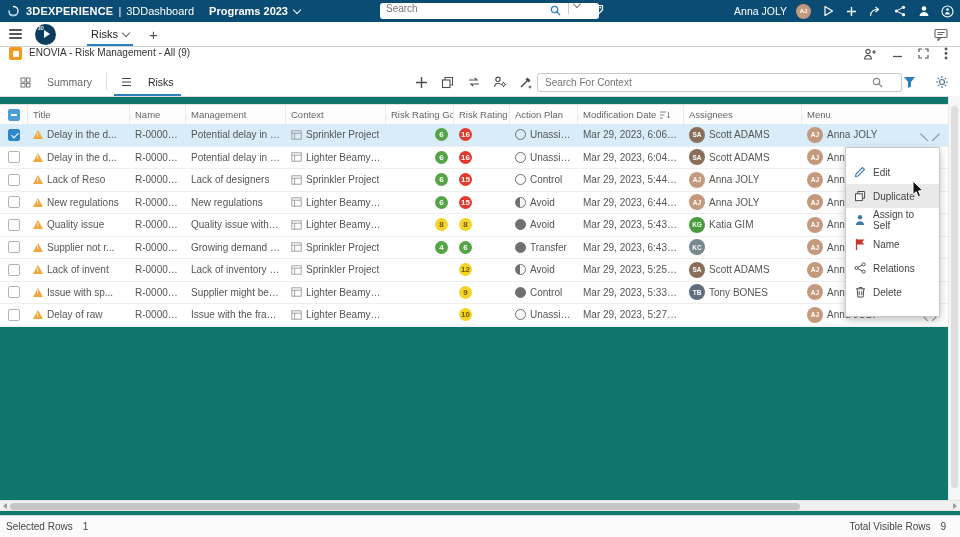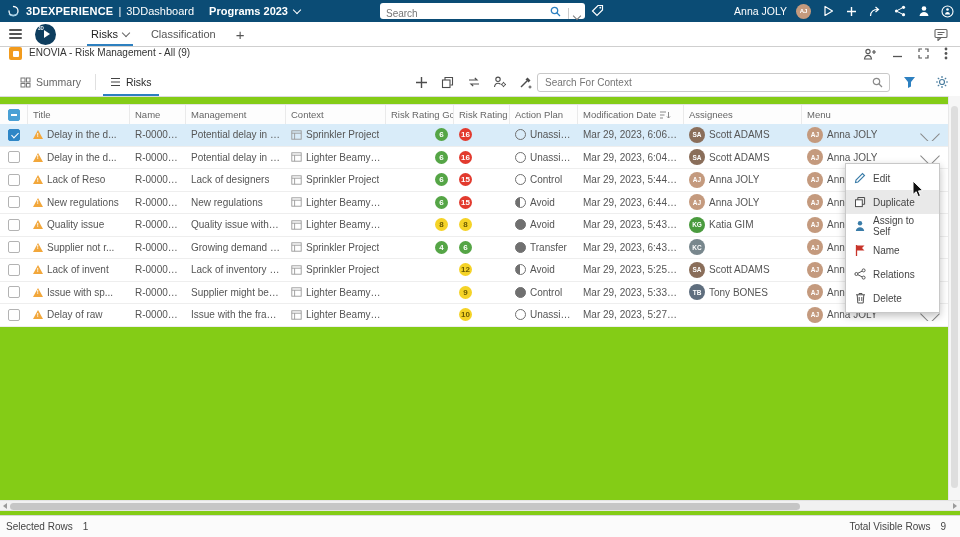--- a/index.html
+++ b/index.html
@@ -1,26 +1,26 @@
 <!DOCTYPE html>
 <html><head>
 <meta charset="utf-8">
 <style>
   html,body{margin:0;padding:0;}
   body{width:960px;height:537px;font-family:"Liberation Sans",sans-serif;overflow:hidden;background:#fff;}
-  .screen{position:relative;width:960px;height:537px;background:#84cc16;overflow:hidden;}
+  .screen{position:relative;width:960px;height:537px;background:#0f766e;overflow:hidden;}
   svg{display:block;}
   .chev{width:5px;height:5px;border-right:1.3px solid currentColor;border-bottom:1.3px solid currentColor;transform:rotate(45deg);display:inline-block;margin-top:-2px;}
 
   
   .topbar{position:absolute;top:0;left:0;right:0;height:22px;background:#0b4c75;color:#fff;}
   .tb-left{position:absolute;left:6px;top:0;height:22px;display:flex;align-items:center;gap:5px;font-size:11px;}
   .brand{font-weight:bold;letter-spacing:.2px;}
   .tb-dash{font-weight:bold;margin-left:10px;display:flex;align-items:center;gap:6px;}
-  .tb-search{position:absolute;left:380px;top:3px;width:200px;height:16px;background:#fff;border-radius:3px;display:flex;align-items:flex-end;color:#555;padding-right:5px;}
+  .tb-search{position:absolute;left:380px;top:3px;width:200px;height:16px;background:#fff;border-radius:3px;display:flex;align-items:flex-start;color:#555;padding-right:19px;}
   .tb-search input{flex:1;border:none;outline:none;background:transparent;font:10px "Liberation Sans",sans-serif;color:#444;padding:0 6px;min-width:0;}
   .tbs-div{width:1px;height:11px;background:#ccc;margin:0 5px;}
   .tag-ic{position:absolute;left:591px;top:4px;}
   .tb-right{position:absolute;right:5px;top:0;height:22px;display:flex;align-items:center;gap:9px;font-size:10.5px;}
   .tb-avatar{width:15px;height:15px;border-radius:50%;background:#c49a7e;color:#fff;font-size:6px;font-weight:bold;display:flex;align-items:center;justify-content:center;}
   .tb-ic{width:15px;height:15px;display:flex;align-items:center;justify-content:center;}
 
   
   .tabbar{position:absolute;top:22px;left:0;right:0;height:24px;background:#fff;border-bottom:1px solid #cfcfcf;display:flex;align-items:center;}
   .hamburger{margin-left:9px;width:13px;display:flex;flex-direction:column;gap:2.5px;}
@@ -40,27 +40,27 @@
   .widgetbar{position:absolute;top:47px;left:0;right:0;height:21px;background:#fff;display:flex;align-items:flex-start;font-size:10px;color:#333;}
   .app-ic{width:13px;height:13px;border-radius:2px;background:#f29b1d;margin-left:9px;display:flex;align-items:center;justify-content:center;flex:none;}
   .app-ic i{display:block;width:6px;height:6px;background:#fff;border-radius:1px;}
   .w-title{margin-left:7px;}
   .w-icons{margin-left:auto;margin-right:12px;display:flex;align-items:center;gap:15px;color:#555;}
   .w-ic{display:flex;align-items:center;justify-content:center;cursor:pointer;}
 
   
   .toolbar{position:absolute;top:68px;left:0;right:0;height:28px;background:#fff;border-bottom:1px solid #dcdcdc;}
   .t-tabs{position:absolute;left:8px;top:0;height:28px;display:flex;align-items:center;}
-  .t-tab{height:100%;display:flex;align-items:center;gap:5px;padding:0 12px;font-size:10.5px;color:#666;position:relative;cursor:pointer;}
+  .t-tab{height:100%;display:flex;align-items:center;gap:16px;padding:0 12px;font-size:10.5px;color:#666;position:relative;cursor:pointer;}
   .t-tab.active{color:#2b2b2b;}
   .t-tab.active::after{content:"";position:absolute;left:5px;right:5px;bottom:0;height:2.5px;background:#2d80c0;}
   .t-sep{width:1px;height:16px;background:#e0e0e0;margin:0 2px;}
   .t-icons{position:absolute;left:413px;top:0;height:28px;display:flex;align-items:center;gap:9px;}
   .t-ic{width:17px;height:17px;display:flex;align-items:center;justify-content:center;cursor:pointer;}
-  .t-search{position:absolute;left:537px;top:5px;width:345px;height:17px;border:1px solid #c9c9c9;border-radius:3px;display:flex;align-items:center;background:#fff;padding-right:6px;}
+  .t-search{position:absolute;left:537px;top:5px;width:345px;height:17px;border:1px solid #c9c9c9;border-radius:3px;display:flex;align-items:center;background:#fff;padding-right:18px;}
   .t-search input{flex:1;border:none;outline:none;font:10px "Liberation Sans",sans-serif;color:#555;padding:0 7px;min-width:0;}
   .t-right{position:absolute;right:10px;top:0;height:28px;display:flex;align-items:center;gap:15px;}
 
   
   .grid12{display:grid;grid-template-columns:28px 102px 56px 100px 100px 68px 56px 68px 106px 118px 110px 36px;align-items:center;}
   .table-head{position:absolute;top:104px;left:0;width:948px;height:19px;border-top:1px solid #e3e3e3;border-bottom:1px solid #c9c9c9;background:#fdfdfd;color:#666;font-size:9.5px;}
   .hcell{height:100%;display:flex;align-items:center;gap:3px;padding:0 5px;border-right:1px solid #eaeaea;overflow:hidden;white-space:nowrap;box-sizing:border-box;cursor:pointer;}
   .hcell.center{justify-content:center;padding:0;}
   .table-rows{position:absolute;top:124px;left:0;width:948px;}
   .trow{height:22.5px;border-bottom:1px solid #eeeeee;font-size:10px;color:#555;background:#fff;box-sizing:border-box;cursor:pointer;}
@@ -93,21 +93,21 @@
   .harrow.r{right:0;}
   .tri-l{width:0;height:0;border-top:3px solid transparent;border-bottom:3px solid transparent;border-right:4px solid #9a9a9a;}
   .tri-r{width:0;height:0;border-top:3px solid transparent;border-bottom:3px solid transparent;border-left:4px solid #9a9a9a;}
 
   
   .statusbar{position:absolute;left:0;right:0;top:515px;height:22px;background:#fbfbfb;border-top:1px solid #d8d8d8;display:flex;align-items:center;font-size:10px;color:#444;box-sizing:border-box;}
   .sb-left{margin-left:6px;display:flex;gap:10px;}
   .sb-right{margin-left:auto;margin-right:14px;display:flex;gap:10px;}
 
   
-  .cmenu{position:absolute;left:845px;top:147px;width:93px;background:#fff;border:1px solid #c8c8c8;box-shadow:0 3px 8px rgba(0,0,0,.25);z-index:50;padding:2px 0;margin-top:16px;}
+  .cmenu{position:absolute;left:845px;top:147px;width:93px;background:#fff;border:1px solid #c8c8c8;box-shadow:0 3px 8px rgba(0,0,0,.25);z-index:50;padding:12px 0;}
   .mi{height:24px;display:flex;align-items:center;gap:7px;padding:0 8px;font-size:10px;color:#444;cursor:pointer;}
   .mi.hover{background:#e9e9e9;}
   .mi .mi-ic{width:12px;display:flex;justify-content:center;flex:none;}
   .cursor{position:absolute;left:912px;top:180px;z-index:60;pointer-events:none;}
 </style>
 </head>
 <body>
 
 <div class="screen">
 
@@ -195,23 +195,20 @@
         <span></span>
         <span></span>
       </span>
     <span class="compass">
         <span class="c3d">3D</span>
         <span class="play"></span>
       </span>
     <div class="tab active">
       <span>Risks</span>
       <span class="chev"></span>
-    </div>
-    <div class="tab">
-      <span>Classification</span>
     </div>
     <span class="tab-add">+</span>
     <span class="tabbar-right">
       <svg width="14" height="13" viewBox="0 0 14 13">
           <rect x="1" y="1.5" width="12" height="8" rx="1" fill="none" stroke="#666" stroke-width="1.1"></rect>
           <path d="M4 9.5v3l3-3" fill="none" stroke="#666" stroke-width="1.1"></path>
           <path d="M3.5 4.5h7M3.5 6.5h5" stroke="#666" stroke-width="1"></path>
         </svg>
     </span>
   </nav>

